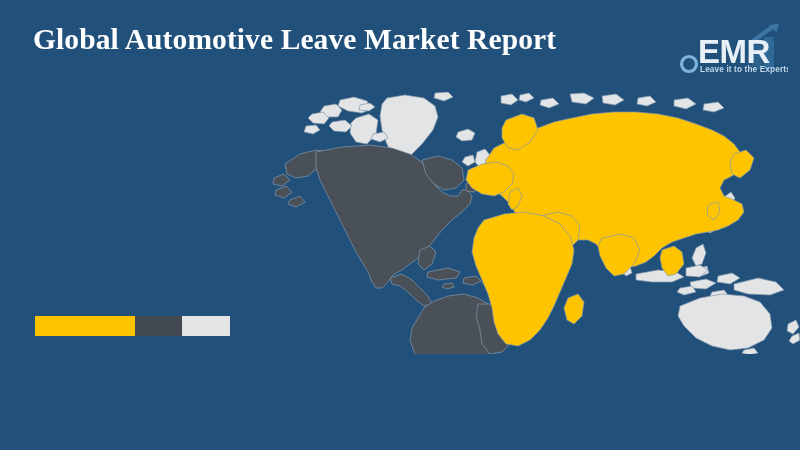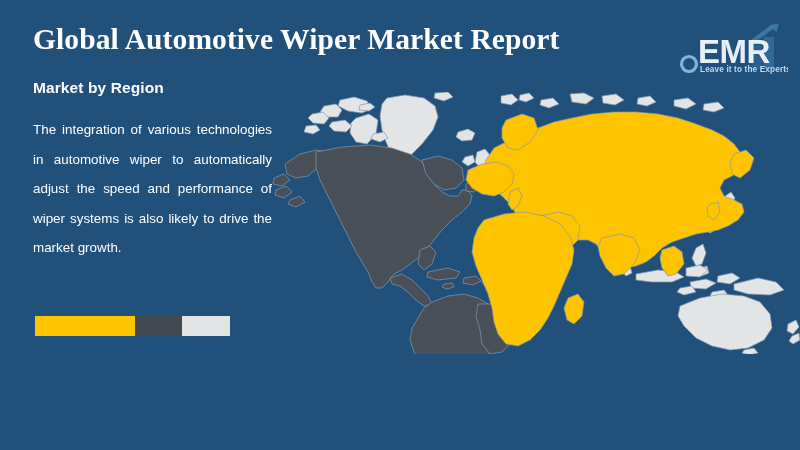--- a/index.html
+++ b/index.html
@@ -104,25 +104,23 @@
     width: 528px;
     height: 262px;
   }
   .map svg { display: block; width: 528px; height: 262px; }
 </style>
 </head>
 <body>
 
 <div class="slide" style="background: rgb(33, 80, 123);">
 
-  <div class="title">Global Automotive Wiper Market Report</div>
-
-  <div class="subtitle">Market by Region</div>
-
-  <div class="body-copy">The integration of various technologies in automotive wiper to automatically adjust the speed and performance of wiper systems is also likely to drive the market growth.</div>
+  <div class="title">Global Automotive Leave Market Report</div>
+
+
 
   <div class="legend">
     <div class="legend-swatch s0" style="background: rgb(255, 196, 0); width: 100px;"></div>
     <div class="legend-swatch s1" style="background: rgb(67, 73, 80); width: 47px;"></div>
     <div class="legend-swatch s2" style="background: rgb(226, 228, 230); width: 48px;"></div>
   </div>
 
 
   <div class="logo">
     <svg viewBox="0 0 112 56" width="112" height="56" xmlns="http://www.w3.org/2000/svg">

